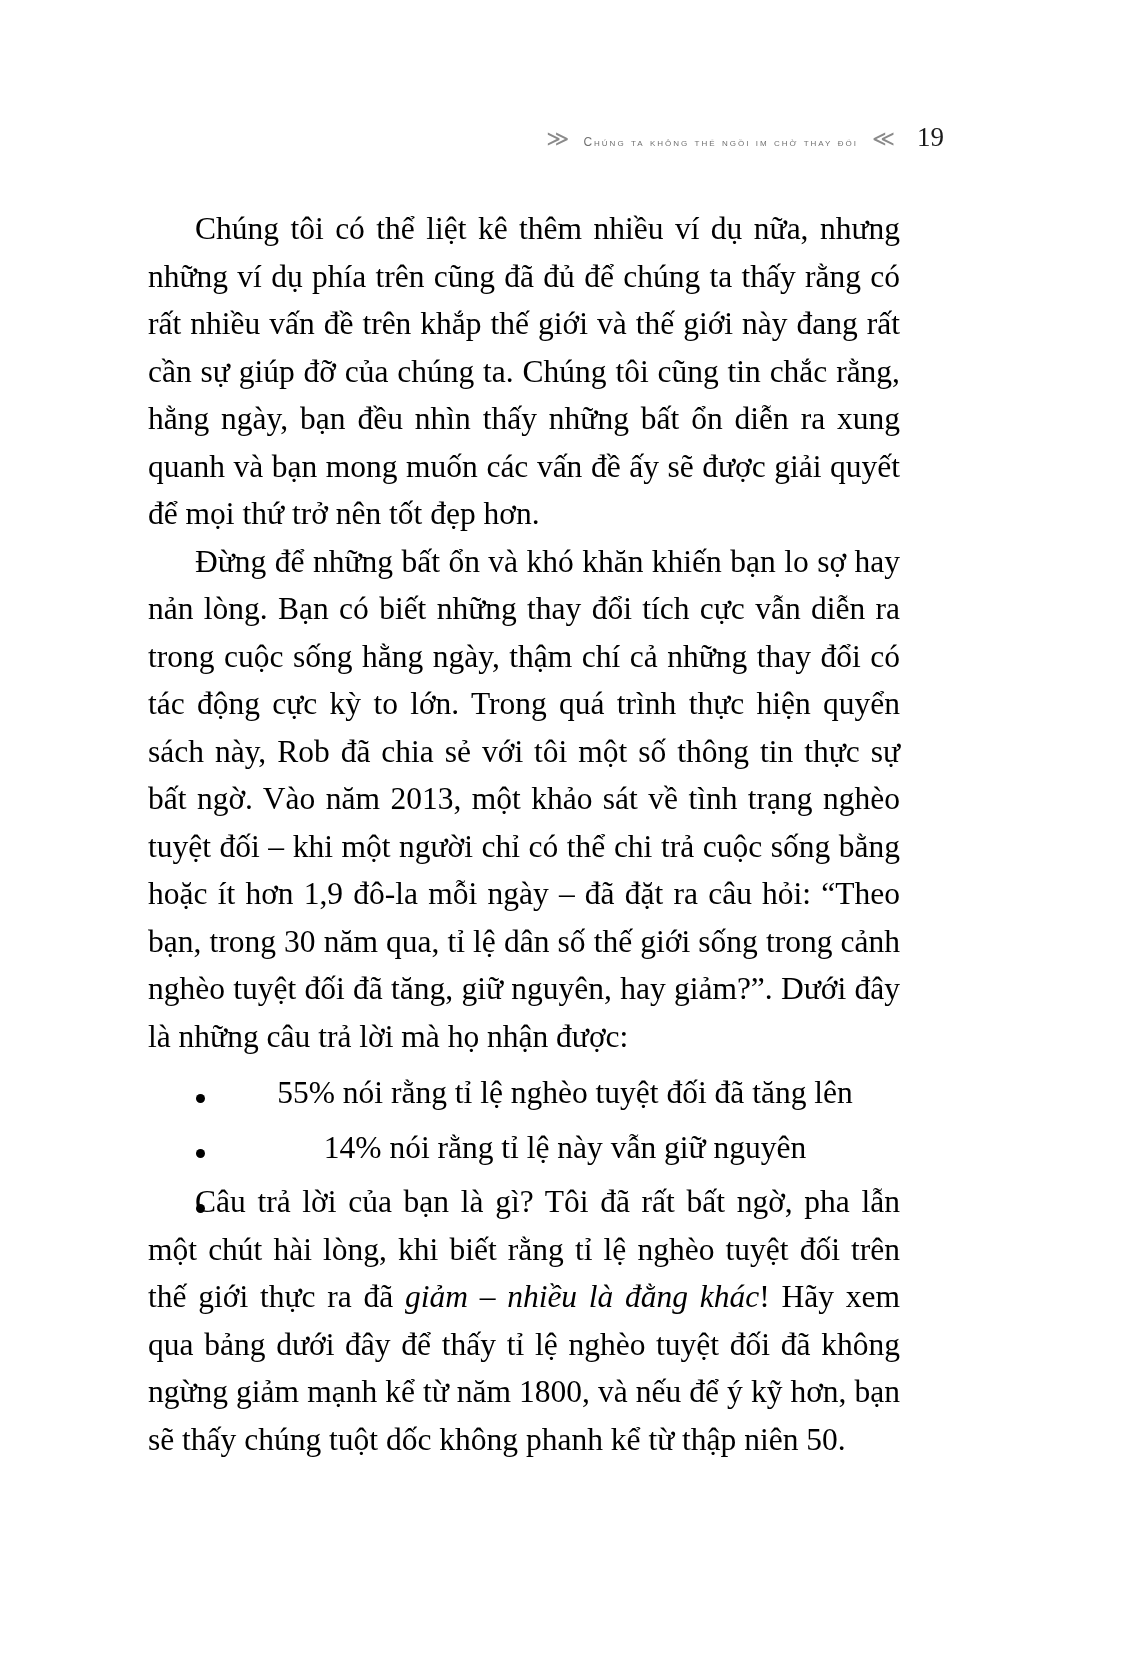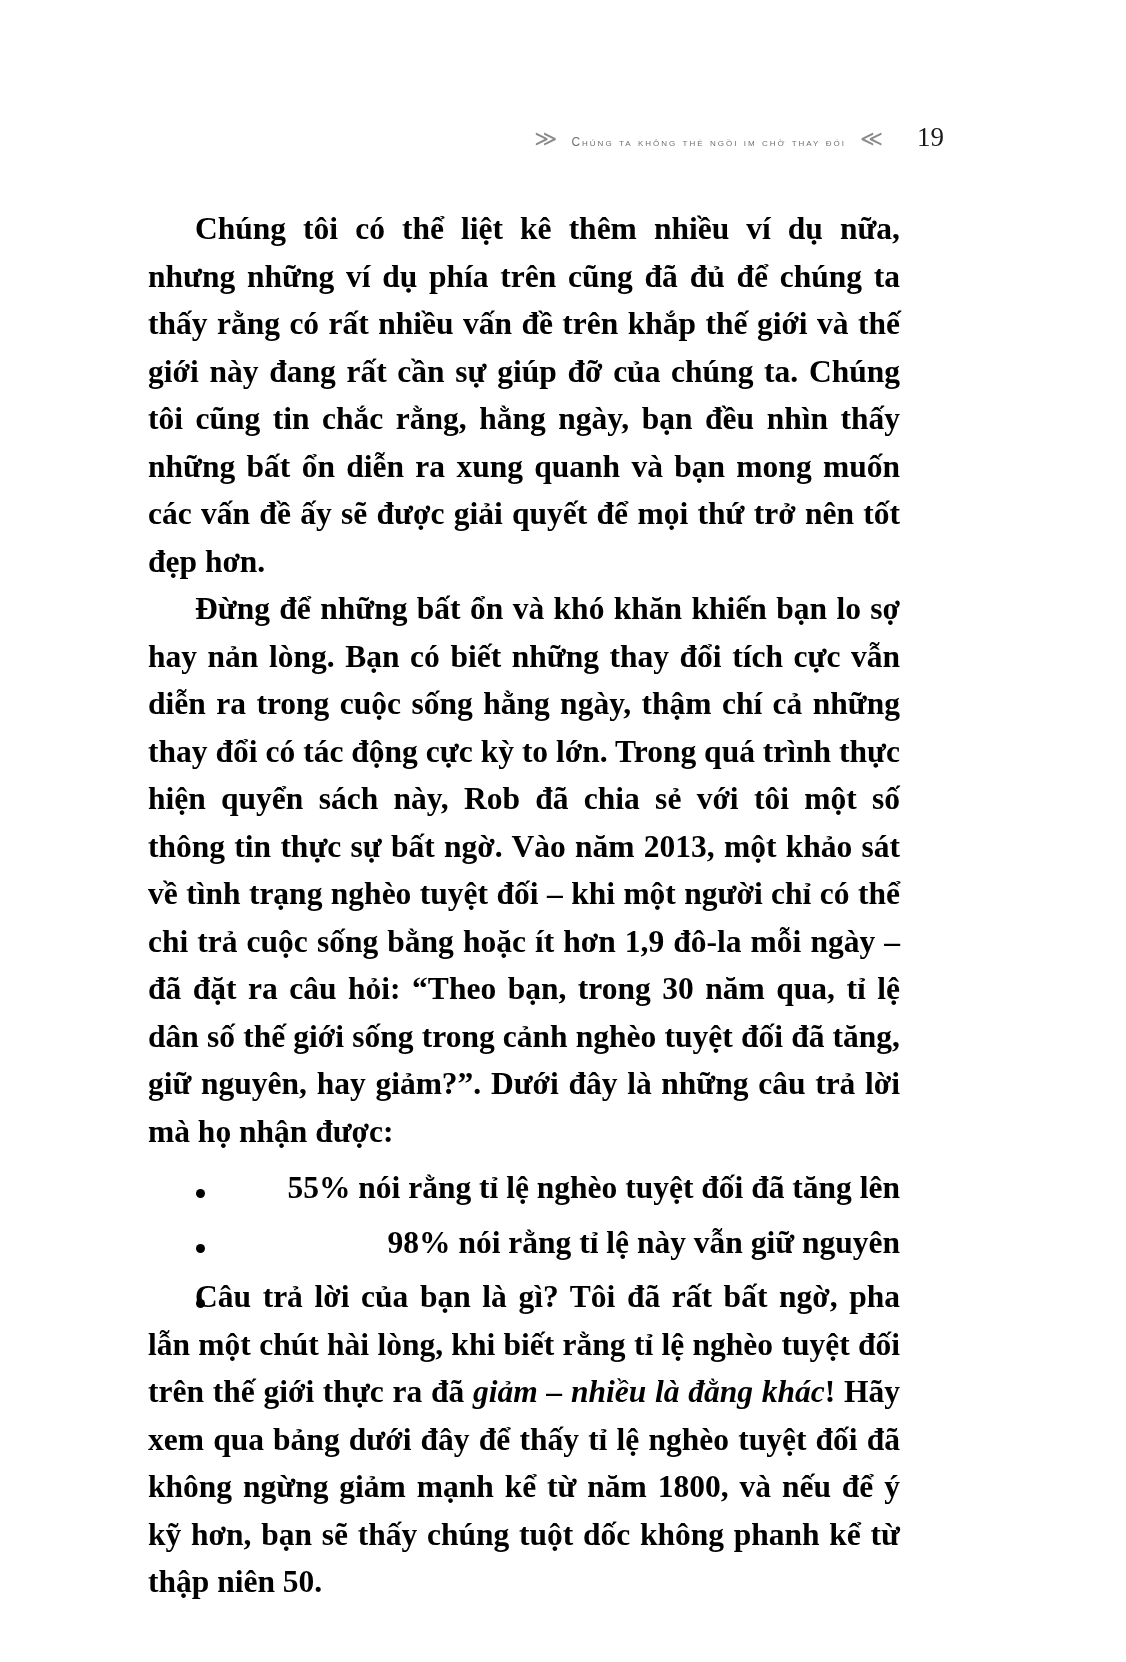--- a/index.html
+++ b/index.html
@@ -54,30 +54,29 @@
     font-variant: small-caps;
     text-transform: lowercase;
   }
   
   .head-title::first-letter { text-transform: uppercase; }
 
   .head-pageno {
     font-family: "Liberation Serif", "DejaVu Serif", serif;
     font-size: 27px;
     color: #1a1a1a;
-    margin-left: 34px;
+    margin-left: 22px;
   }
 
   
   .textblock {
     position: absolute;
     top: 205px;
     left: 148px;
     width: 752px;
-    font-weight: bold;
   }
 
   p.para {
     margin: 0;
     font-size: 31.5px;
     line-height: 47.5px;
     text-align: justify;
     text-justify: inter-word;
     text-indent: 47px;
     hyphens: none;
@@ -87,21 +86,21 @@
   ul.bullets {
     list-style: none;
     margin: 8px 0 6px 0;
     padding: 0;
   }
   ul.bullets li {
     position: relative;
     font-size: 31.5px;
     line-height: 49px;
     padding-left: 82px;
-    text-align: right;
+    text-align: center;
     margin: 0 0 6px 0;
   }
   ul.bullets li .bullet-dot {
     position: absolute;
     left: 48px;
     top: 0;
     width: 9px;
     height: 9px;
     border-radius: 50%;
     background: #000000;
@@ -130,21 +129,21 @@
 
     <p class="para">Đừng để những bất ổn và khó khăn khiến bạn lo sợ hay nản lòng. Bạn có biết những thay đổi tích cực vẫn diễn ra trong cuộc sống hằng ngày, thậm chí cả những thay đổi có tác động cực kỳ to lớn. Trong quá trình thực hiện quyển sách này, Rob đã chia sẻ với tôi một số thông tin thực sự bất ngờ. Vào năm 2013, một khảo sát về tình trạng nghèo tuyệt đối – khi một người chỉ có thể chi trả cuộc sống bằng hoặc ít hơn 1,9 đô-la mỗi ngày – đã đặt ra câu hỏi: “Theo bạn, trong 30 năm qua, tỉ lệ dân số thế giới sống trong cảnh nghèo tuyệt đối đã tăng, giữ nguyên, hay giảm?”. Dưới đây là những câu trả lời mà họ nhận được:</p>
 
     <ul class="bullets">
       <li>
         <span class="bullet-dot"></span>
         <span>55% nói rằng tỉ lệ nghèo tuyệt đối đã tăng lên</span>
       </li>
       <li>
         <span class="bullet-dot"></span>
-        <span>98% nói rằng tỉ lệ này vẫn giữ nguyên</span>
+        <span>14% nói rằng tỉ lệ này vẫn giữ nguyên</span>
       </li>
       <li>
         <span class="bullet-dot"></span>
       </li>
     </ul>
 
     <p class="para"><span>Câu trả lời của bạn là gì? Tôi đã rất bất ngờ, pha lẫn một chút hài lòng, khi biết rằng tỉ lệ nghèo tuyệt đối trên thế giới thực ra đã </span><em class="ital">giảm – nhiều là đằng khác</em><span>! Hãy xem qua bảng dưới đây để thấy tỉ lệ nghèo tuyệt đối đã không ngừng giảm mạnh kể từ năm 1800, và nếu để ý kỹ hơn, bạn sẽ thấy chúng tuột dốc không phanh kể từ thập niên 50.</span></p>
 
   </div>
 

